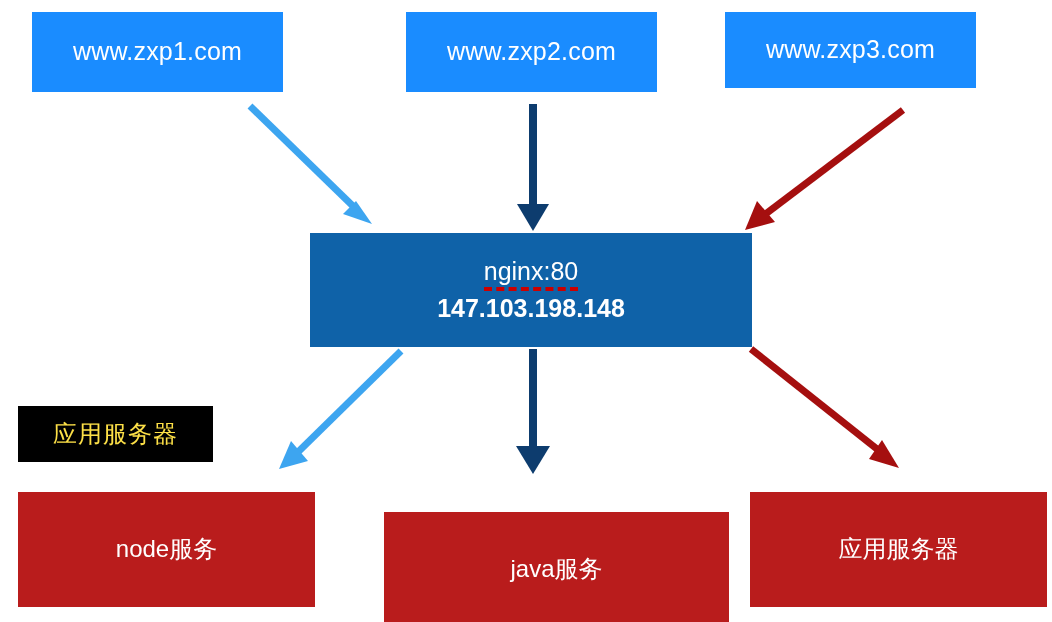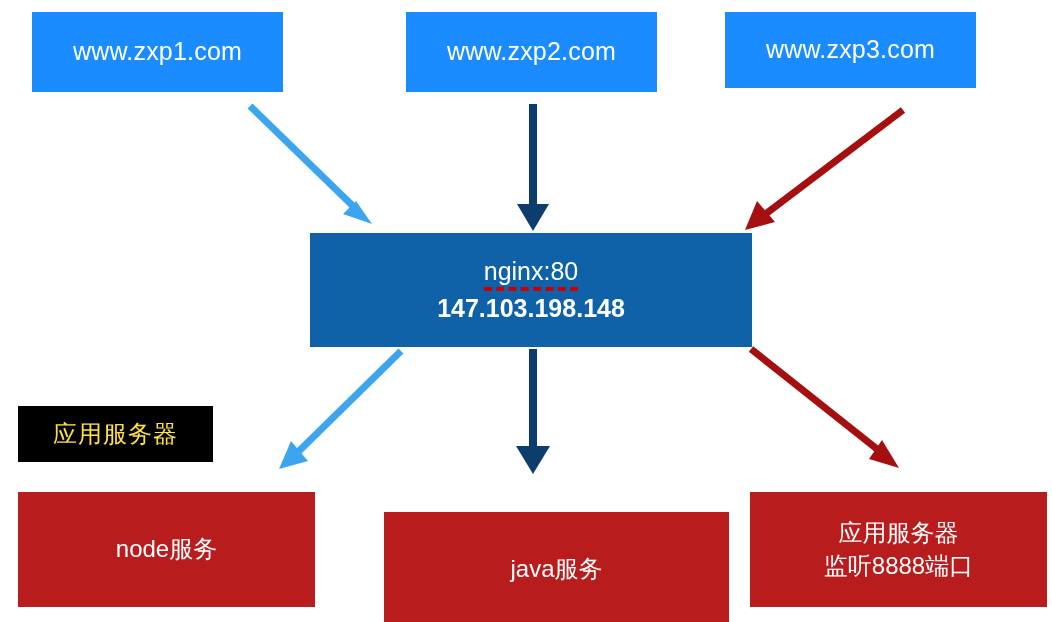--- a/index.html
+++ b/index.html
@@ -99,21 +99,20 @@
   <div class="box service-box" style="left:18px; top:492px; width:297px; height:115px;">
     <span class="line">node服务</span>
   </div>
 
   <div class="box service-box" style="left:384px; top:492px; width:345px; height:115px;margin-top:20px;">
     <span class="line">java服务</span>
   </div>
 
   <div class="box service-box" style="left:750px; top:492px; width:297px; height:115px;">
     <span class="line">应用服务器</span>
-    <span class="line">监听8888端口</span>
   </div>
 
   <svg class="arrows" viewBox="0 0 1052 622">
 
     <g>
       <line x1="250" y1="106" x2="356" y2="209" stroke="#3da5f0" stroke-width="7"></line>
       <polygon points="372,224 343,214 356,201" fill="#3da5f0"></polygon>
     </g>
 
     <g>

